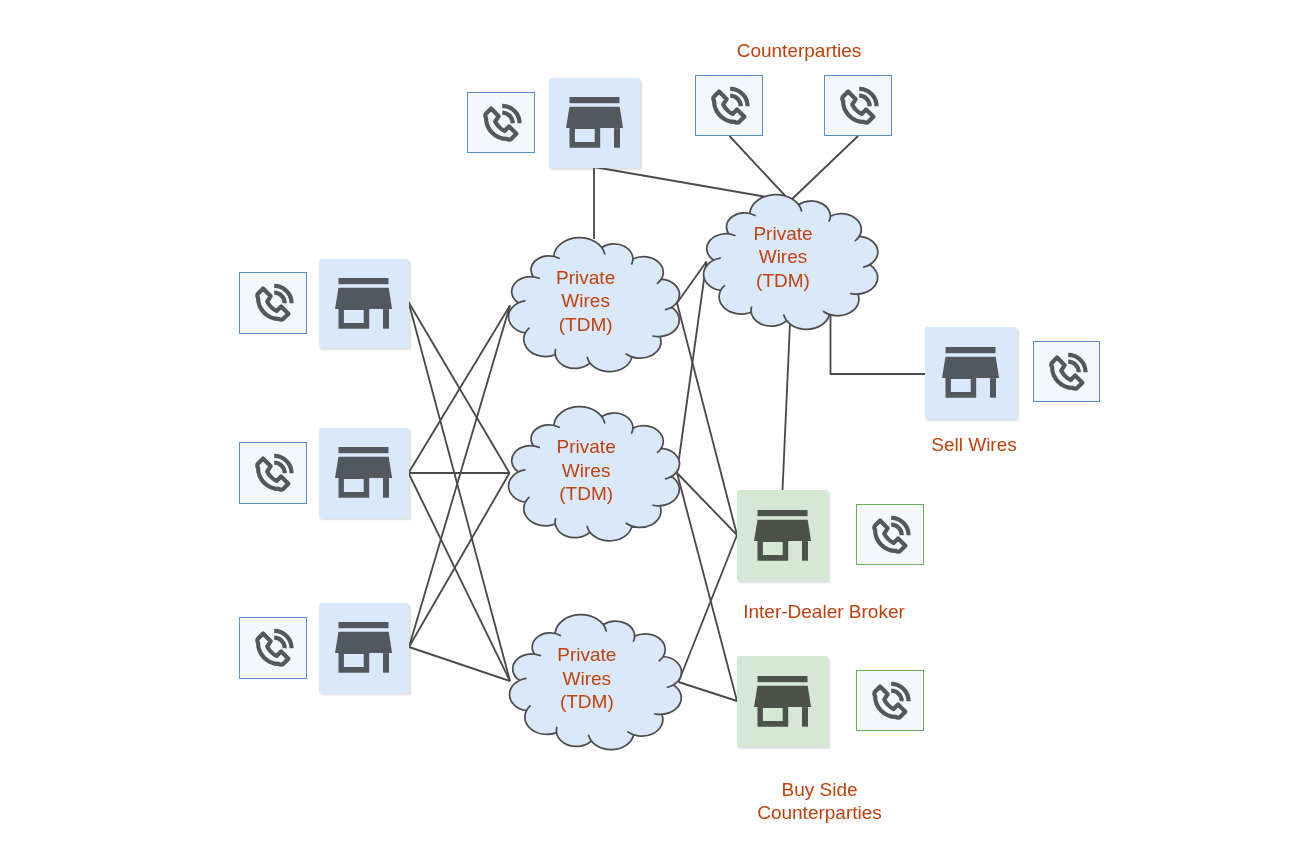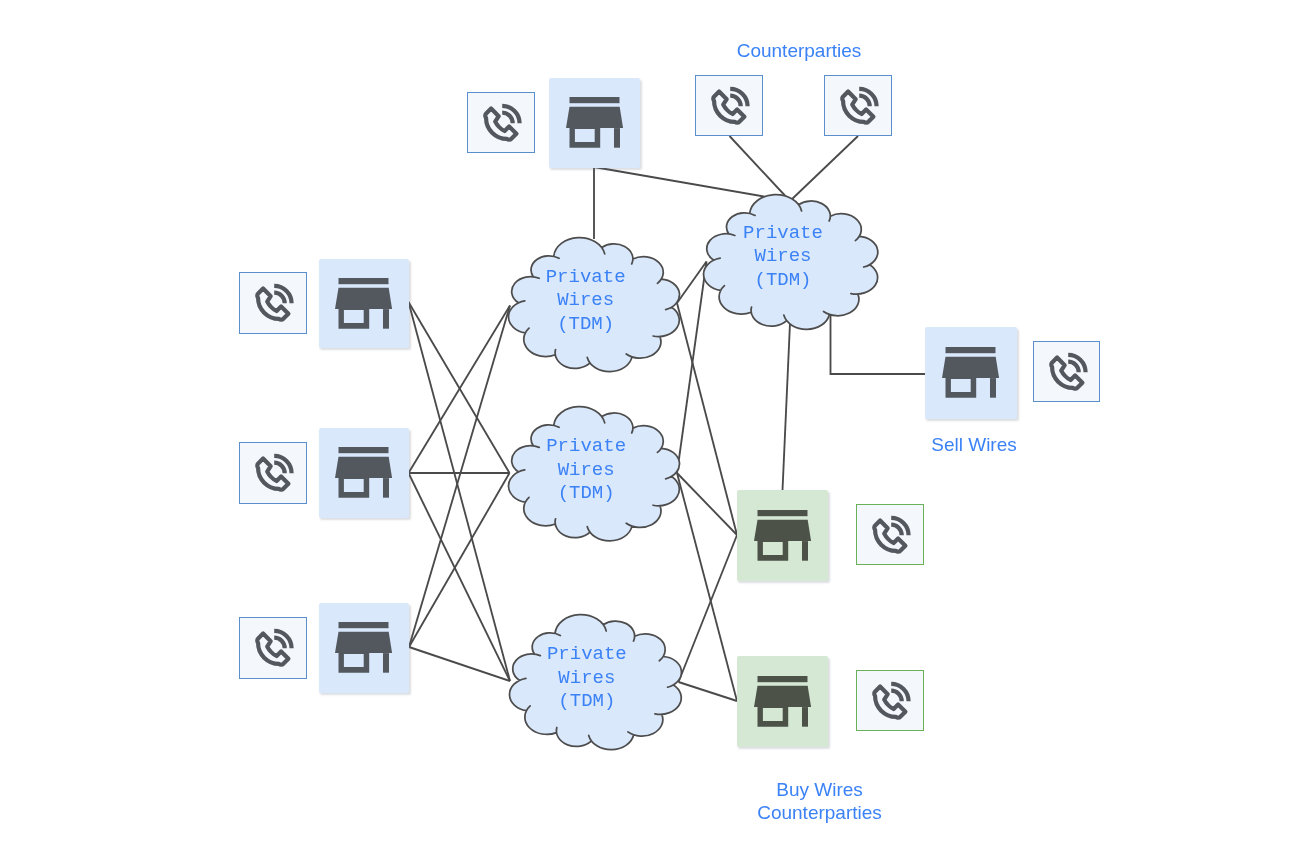--- a/index.html
+++ b/index.html
@@ -6,22 +6,22 @@
   html,body{margin:0;padding:0;background:#ffffff;}
   body{width:1300px;height:851px;overflow:hidden;
        font-family:"Liberation Sans","DejaVu Sans",sans-serif;
        -webkit-font-smoothing:antialiased;}
   #stage{position:relative;width:1300px;height:851px;background:#ffffff;}
   #edges{position:absolute;left:0;top:0;width:1300px;height:851px;overflow:visible;}
   .icon-box{position:absolute;box-sizing:border-box;}
   .phone-box{background:#f4f7fb;display:flex;align-items:center;justify-content:center;}
   .store-box{border-radius:2px;display:flex;align-items:center;justify-content:center;
              box-shadow:1.5px 2px 2px rgba(100,110,125,0.22);}
-  .cloud{position:absolute;overflow:visible;font-family:Liberation Mono, monospace;}
-  .label{position:absolute;color:#3b82f6;font-size:19px;line-height:23.4px;
+  .cloud{position:absolute;overflow:visible;}
+  .label{position:absolute;color:#c2410c;font-size:19px;line-height:23.4px;
          text-align:center;white-space:pre-line;
          -webkit-font-smoothing:antialiased;transform:translateZ(0);}
 </style>
 </head>
 <body>
 
 <div id="stage">
   <svg id="edges" viewBox="0 0 1300 851" xmlns="http://www.w3.org/2000/svg">
       <path d="M 408.5 302 L 509.5 473" fill="none" stroke="#4a4a4a" stroke-width="1.85" stroke-linecap="butt" stroke-linejoin="miter"></path>
       <path d="M 408.5 302 L 510 681" fill="none" stroke="#4a4a4a" stroke-width="1.85" stroke-linecap="butt" stroke-linejoin="miter"></path>
@@ -215,15 +215,16 @@
  <g fill="#4c5248">
   <rect x="3.5" y="0" width="50" height="6.2"></rect>
   <path d="M3.5 9.8 H53.7 L57.1 31.1 H0 Z"></path>
   <path d="M3.5 31.1 H34.2 V50.7 H3.5 Z M8.9 31.9 H28.7 V45.0 H8.9 Z" fill-rule="evenodd"></path>
   <rect x="48.0" y="31.1" width="6.0" height="19.6"></rect>
  </g>
       </svg>
     </div>
     <div class="label" style="left: 735px; top: 39px; width: 128px;">Counterparties</div>
     <div class="label" style="left: 914px; top: 433px; width: 120px;">Sell Wires</div>
-    <div class="label" style="left: 757px; top: 778px; width: 125px;">Buy Wires
+    <div class="label" style="left: 723px; top: 600px; width: 202px;">Inter-Dealer Broker</div>
+    <div class="label" style="left: 757px; top: 778px; width: 125px;">Buy Side
 Counterparties</div>
   </div>
 
 </body></html>

